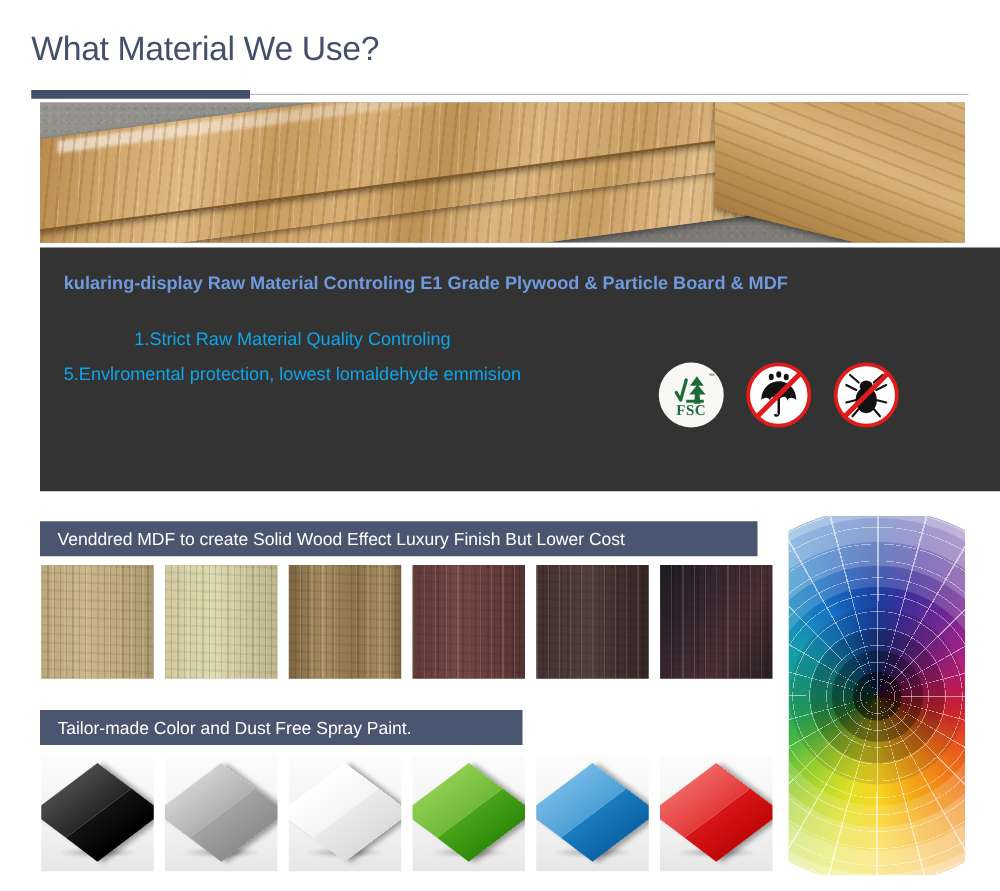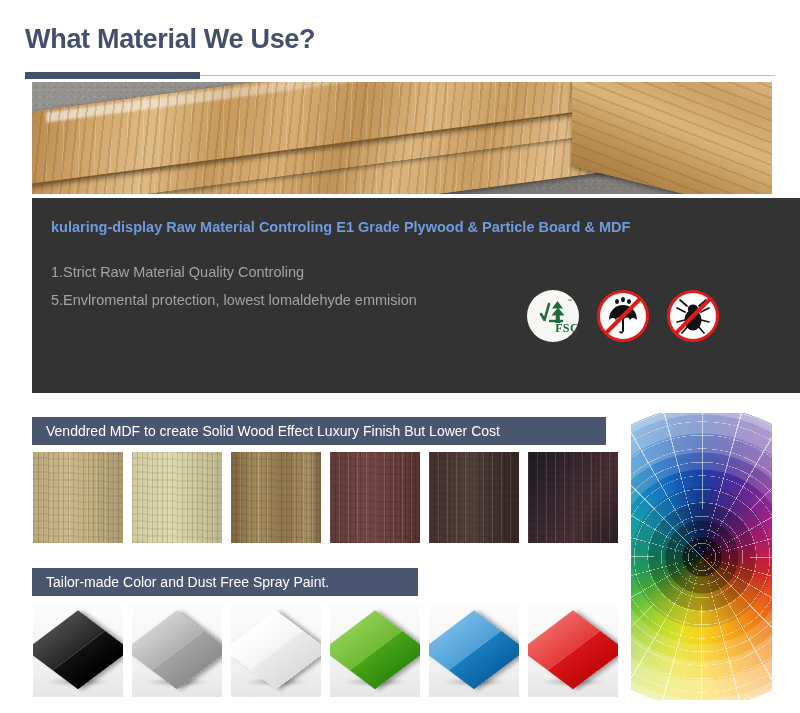--- a/index.html
+++ b/index.html
@@ -7,21 +7,21 @@
   body {
     background:#ffffff;
     font-family:"Liberation Sans", sans-serif;
     position:relative;
     overflow:hidden;
   }
 
   
   #page-title {
     position:absolute; left:25px; top:24px;
-    font-size:27px; font-weight:bold;
+    font-size:27px; font-weight:normal;
     color:#44506b; letter-spacing:-0.3px;
     white-space:nowrap;
   }
   #title-rule { position:absolute; left:0; top:71px; width:800px; height:10px; }
   #title-rule .thin {
     position:absolute; left:25px; top:4px; width:750px; height:1px;
     background:#b9bcc4;
   }
   #title-rule .thick {
     position:absolute; left:25px; top:1px; width:175px; height:7px;
@@ -106,41 +106,41 @@
   #feature-heading {
     position:absolute; left:19px; top:21px;
     font-size:14.5px; font-weight:bold; color:#6f9add;
     white-space:nowrap;
   }
   #feature-list {
     position:absolute; left:19px; top:60px;
     list-style:none;
   }
   #feature-list li {
-    font-size:14.5px; color:#a3a3a3; line-height:28px; white-space:nowrap;
+    font-size:14.5px; color:#0ea5e9; line-height:28px; white-space:nowrap;text-align:center;
   }
 
   
   #badge-row {
     position:absolute; left:527px; top:290px;
     display:flex; gap:18px;
   }
   .badge { position:relative; width:52px; height:52px; }
 
   
   #badge-fsc .disc {
     position:absolute; inset:0; border-radius:50%;
     background:#f7f7f4;
   }
   #badge-fsc .glyph {
     position:absolute; inset:0;
   }
   #badge-fsc .fsc-text {
     position:absolute; left:0; right:0; bottom:6px;
-    text-align:right; font-family:"Liberation Serif", serif;
+    text-align:center; font-family:"Liberation Serif", serif;
     font-size:12px; font-weight:bold; color:#1e6b3a;
     letter-spacing:.4px;
   }
   #badge-fsc .tm {
     position:absolute; right:7px; top:8px;
     font-size:5px; color:#1e6b3a; font-weight:bold;
   }
 
   
   .prohibit .disc {

